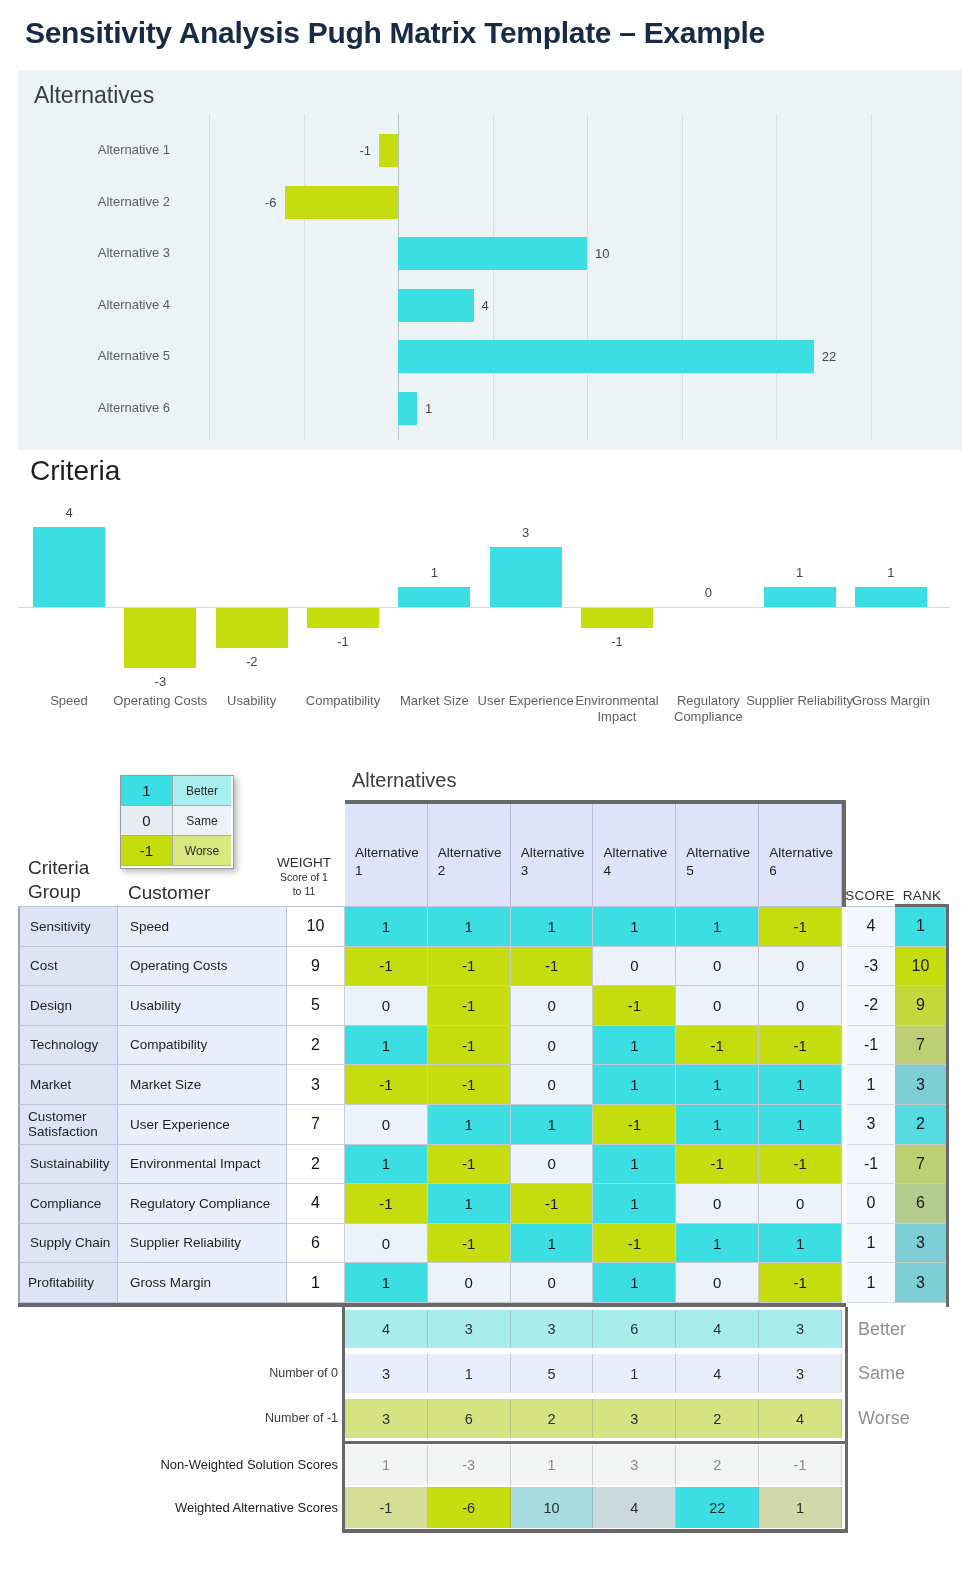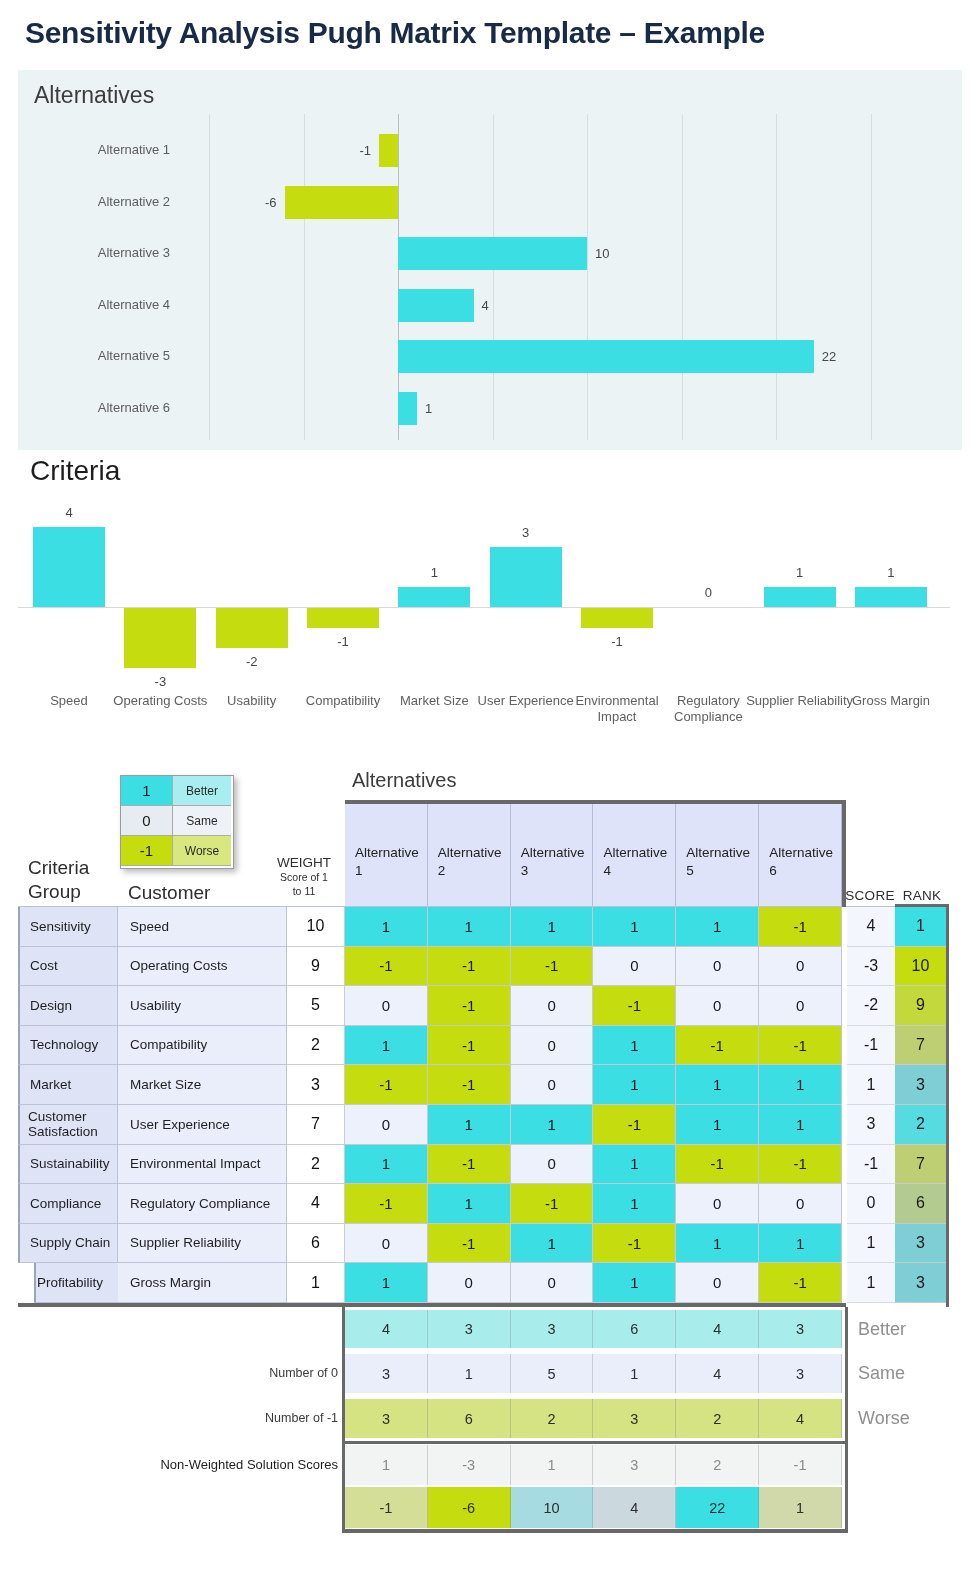--- a/index.html
+++ b/index.html
@@ -230,21 +230,21 @@
       <div class="abs cell" style="left: 118px; top: 1223.8px; width: 169px; height: 39.6px; background: rgb(233, 238, 250); border-right: 1px solid rgb(188, 195, 216); border-bottom: 1px solid rgb(188, 195, 216); padding-left: 12px;">Supplier Reliability</div>
       <div class="abs num" style="left: 287px; top: 1223.8px; width: 58px; height: 39.6px; background: rgb(255, 255, 255); border-right: 1px solid rgb(201, 205, 216); border-bottom: 1px solid rgb(201, 205, 216); font-size: 16px; color: rgb(17, 17, 17);">6</div>
       <div class="abs num" style="left: 345px; top: 1223.8px; width: 82.833px; height: 39.6px; background: rgb(237, 241, 251); border-right: 1px solid rgb(196, 201, 212); border-bottom: 1px solid rgb(196, 201, 212); font-size: 15px; color: rgb(21, 24, 28);">0</div>
       <div class="abs num" style="left: 427.833px; top: 1223.8px; width: 82.833px; height: 39.6px; background: rgb(197, 220, 15); border-right: 1px solid rgb(196, 201, 212); border-bottom: 1px solid rgb(196, 201, 212); font-size: 15px; color: rgb(21, 24, 28);">-1</div>
       <div class="abs num" style="left: 510.666px; top: 1223.8px; width: 82.833px; height: 39.6px; background: rgb(59, 223, 227); border-right: 1px solid rgb(196, 201, 212); border-bottom: 1px solid rgb(196, 201, 212); font-size: 15px; color: rgb(21, 24, 28);">1</div>
       <div class="abs num" style="left: 593.499px; top: 1223.8px; width: 82.833px; height: 39.6px; background: rgb(197, 220, 15); border-right: 1px solid rgb(196, 201, 212); border-bottom: 1px solid rgb(196, 201, 212); font-size: 15px; color: rgb(21, 24, 28);">-1</div>
       <div class="abs num" style="left: 676.332px; top: 1223.8px; width: 82.833px; height: 39.6px; background: rgb(59, 223, 227); border-right: 1px solid rgb(196, 201, 212); border-bottom: 1px solid rgb(196, 201, 212); font-size: 15px; color: rgb(21, 24, 28);">1</div>
       <div class="abs num" style="left: 759.165px; top: 1223.8px; width: 82.833px; height: 39.6px; background: rgb(59, 223, 227); border-right: 1px solid rgb(196, 201, 212); border-bottom: 1px solid rgb(196, 201, 212); font-size: 15px; color: rgb(21, 24, 28);">1</div>
       <div class="abs num" style="left: 847px; top: 1223.8px; width: 48px; height: 39.6px; background: rgb(243, 246, 252); border-bottom: 1px solid rgb(212, 217, 226); font-size: 16px; color: rgb(26, 26, 26);">1</div>
       <div class="abs num" style="left: 895px; top: 1223.8px; width: 51px; height: 39.6px; background: rgb(126, 206, 213); border-bottom: 1px solid rgb(198, 204, 198); font-size: 16px; color: rgb(26, 26, 26);">3</div>
-      <div class="abs cell" style="left: 34px; top: 1263.4px; width: 100px; height: 39.6px; background: rgb(222, 228, 246); border-left: 2px solid rgb(154, 164, 187); border-right: 1px solid rgb(188, 195, 216); border-bottom: 1px solid rgb(188, 195, 216); padding-left: 1px;">Profitability</div>
+      <div class="abs cell" style="left: 18px; top: 1263.4px; width: 100px; height: 39.6px; background: rgb(222, 228, 246); border-left: 2px solid rgb(154, 164, 187); border-right: 1px solid rgb(188, 195, 216); border-bottom: 1px solid rgb(188, 195, 216); padding-left: 8px;">Profitability</div>
       <div class="abs cell" style="left: 118px; top: 1263.4px; width: 169px; height: 39.6px; background: rgb(233, 238, 250); border-right: 1px solid rgb(188, 195, 216); border-bottom: 1px solid rgb(188, 195, 216); padding-left: 12px;">Gross Margin</div>
       <div class="abs num" style="left: 287px; top: 1263.4px; width: 58px; height: 39.6px; background: rgb(255, 255, 255); border-right: 1px solid rgb(201, 205, 216); border-bottom: 1px solid rgb(201, 205, 216); font-size: 16px; color: rgb(17, 17, 17);">1</div>
       <div class="abs num" style="left: 345px; top: 1263.4px; width: 82.833px; height: 39.6px; background: rgb(59, 223, 227); border-right: 1px solid rgb(196, 201, 212); border-bottom: 1px solid rgb(196, 201, 212); font-size: 15px; color: rgb(21, 24, 28);">1</div>
       <div class="abs num" style="left: 427.833px; top: 1263.4px; width: 82.833px; height: 39.6px; background: rgb(237, 241, 251); border-right: 1px solid rgb(196, 201, 212); border-bottom: 1px solid rgb(196, 201, 212); font-size: 15px; color: rgb(21, 24, 28);">0</div>
       <div class="abs num" style="left: 510.666px; top: 1263.4px; width: 82.833px; height: 39.6px; background: rgb(237, 241, 251); border-right: 1px solid rgb(196, 201, 212); border-bottom: 1px solid rgb(196, 201, 212); font-size: 15px; color: rgb(21, 24, 28);">0</div>
       <div class="abs num" style="left: 593.499px; top: 1263.4px; width: 82.833px; height: 39.6px; background: rgb(59, 223, 227); border-right: 1px solid rgb(196, 201, 212); border-bottom: 1px solid rgb(196, 201, 212); font-size: 15px; color: rgb(21, 24, 28);">1</div>
       <div class="abs num" style="left: 676.332px; top: 1263.4px; width: 82.833px; height: 39.6px; background: rgb(237, 241, 251); border-right: 1px solid rgb(196, 201, 212); border-bottom: 1px solid rgb(196, 201, 212); font-size: 15px; color: rgb(21, 24, 28);">0</div>
       <div class="abs num" style="left: 759.165px; top: 1263.4px; width: 82.833px; height: 39.6px; background: rgb(197, 220, 15); border-right: 1px solid rgb(196, 201, 212); border-bottom: 1px solid rgb(196, 201, 212); font-size: 15px; color: rgb(21, 24, 28);">-1</div>
       <div class="abs num" style="left: 847px; top: 1263.4px; width: 48px; height: 39.6px; background: rgb(243, 246, 252); border-bottom: 1px solid rgb(212, 217, 226); font-size: 16px; color: rgb(26, 26, 26);">1</div>
       <div class="abs num" style="left: 895px; top: 1263.4px; width: 51px; height: 39.6px; background: rgb(126, 206, 213); border-bottom: 1px solid rgb(198, 204, 198); font-size: 16px; color: rgb(26, 26, 26);">3</div>
@@ -273,20 +273,21 @@
       <div class="abs num" style="left: 676.332px; top: 1399px; width: 82.833px; height: 39px; background: rgb(213, 227, 131); border-right: 1px solid rgba(110, 115, 125, 0.28); font-size: 14.5px; color: rgb(46, 46, 46);">2</div>
       <div class="abs num" style="left: 759.165px; top: 1399px; width: 82.833px; height: 39px; background: rgb(213, 227, 131); border-right: 1px solid rgba(110, 115, 125, 0.28); font-size: 14.5px; color: rgb(46, 46, 46);">4</div>
       <div class="abs side-label" style="left: 858px; top: 1396px; height: 45px; line-height: 45px;">Worse</div>
       <div class="abs sum-label" style="left: 20px; top: 1444px; width: 318px; height: 42px; line-height: 42px; font-size: 13px; color: rgb(31, 31, 31);">Non-Weighted Solution Scores</div>
       <div class="abs num" style="left: 345px; top: 1445px; width: 82.833px; height: 40px; background: rgb(242, 243, 243); border-right: 1px solid rgba(110, 115, 125, 0.28); font-size: 14.5px; color: rgb(138, 138, 138);">1</div>
       <div class="abs num" style="left: 427.833px; top: 1445px; width: 82.833px; height: 40px; background: rgb(242, 243, 243); border-right: 1px solid rgba(110, 115, 125, 0.28); font-size: 14.5px; color: rgb(138, 138, 138);">-3</div>
       <div class="abs num" style="left: 510.666px; top: 1445px; width: 82.833px; height: 40px; background: rgb(242, 243, 243); border-right: 1px solid rgba(110, 115, 125, 0.28); font-size: 14.5px; color: rgb(138, 138, 138);">1</div>
       <div class="abs num" style="left: 593.499px; top: 1445px; width: 82.833px; height: 40px; background: rgb(242, 243, 243); border-right: 1px solid rgba(110, 115, 125, 0.28); font-size: 14.5px; color: rgb(138, 138, 138);">3</div>
       <div class="abs num" style="left: 676.332px; top: 1445px; width: 82.833px; height: 40px; background: rgb(242, 243, 243); border-right: 1px solid rgba(110, 115, 125, 0.28); font-size: 14.5px; color: rgb(138, 138, 138);">2</div>
       <div class="abs num" style="left: 759.165px; top: 1445px; width: 82.833px; height: 40px; background: rgb(242, 243, 243); border-right: 1px solid rgba(110, 115, 125, 0.28); font-size: 14.5px; color: rgb(138, 138, 138);">-1</div>
+      <div class="abs sum-label" style="left: 20px; top: 1486px; width: 318px; height: 43px; line-height: 43px; font-size: 13px; color: rgb(31, 31, 31);">Weighted Alternative Scores</div>
       <div class="abs num" style="left: 345px; top: 1487px; width: 82.833px; height: 41px; background: rgb(213, 222, 151); border-right: 1px solid rgba(110, 115, 125, 0.28); font-size: 14.5px; color: rgb(46, 46, 46);">-1</div>
       <div class="abs num" style="left: 427.833px; top: 1487px; width: 82.833px; height: 41px; background: rgb(197, 220, 15); border-right: 1px solid rgba(110, 115, 125, 0.28); font-size: 14.5px; color: rgb(46, 46, 46);">-6</div>
       <div class="abs num" style="left: 510.666px; top: 1487px; width: 82.833px; height: 41px; background: rgb(167, 219, 226); border-right: 1px solid rgba(110, 115, 125, 0.28); font-size: 14.5px; color: rgb(46, 46, 46);">10</div>
       <div class="abs num" style="left: 593.499px; top: 1487px; width: 82.833px; height: 41px; background: rgb(203, 217, 223); border-right: 1px solid rgba(110, 115, 125, 0.28); font-size: 14.5px; color: rgb(46, 46, 46);">4</div>
       <div class="abs num" style="left: 676.332px; top: 1487px; width: 82.833px; height: 41px; background: rgb(59, 223, 227); border-right: 1px solid rgba(110, 115, 125, 0.28); font-size: 14.5px; color: rgb(46, 46, 46);">22</div>
       <div class="abs num" style="left: 759.165px; top: 1487px; width: 82.833px; height: 41px; background: rgb(209, 216, 170); border-right: 1px solid rgba(110, 115, 125, 0.28); font-size: 14.5px; color: rgb(46, 46, 46);">1</div>
     </div>
   <div id="borders" class="abs" style="left:0;top:0;width:980px;height:1580px;pointer-events:none;">
       <div class="abs dark" style="left: 842px; top: 800px; width: 4px; height: 107px;"></div>
       <div class="abs dark" style="left: 18px; top: 1303px; width: 828px; height: 4px;"></div>

